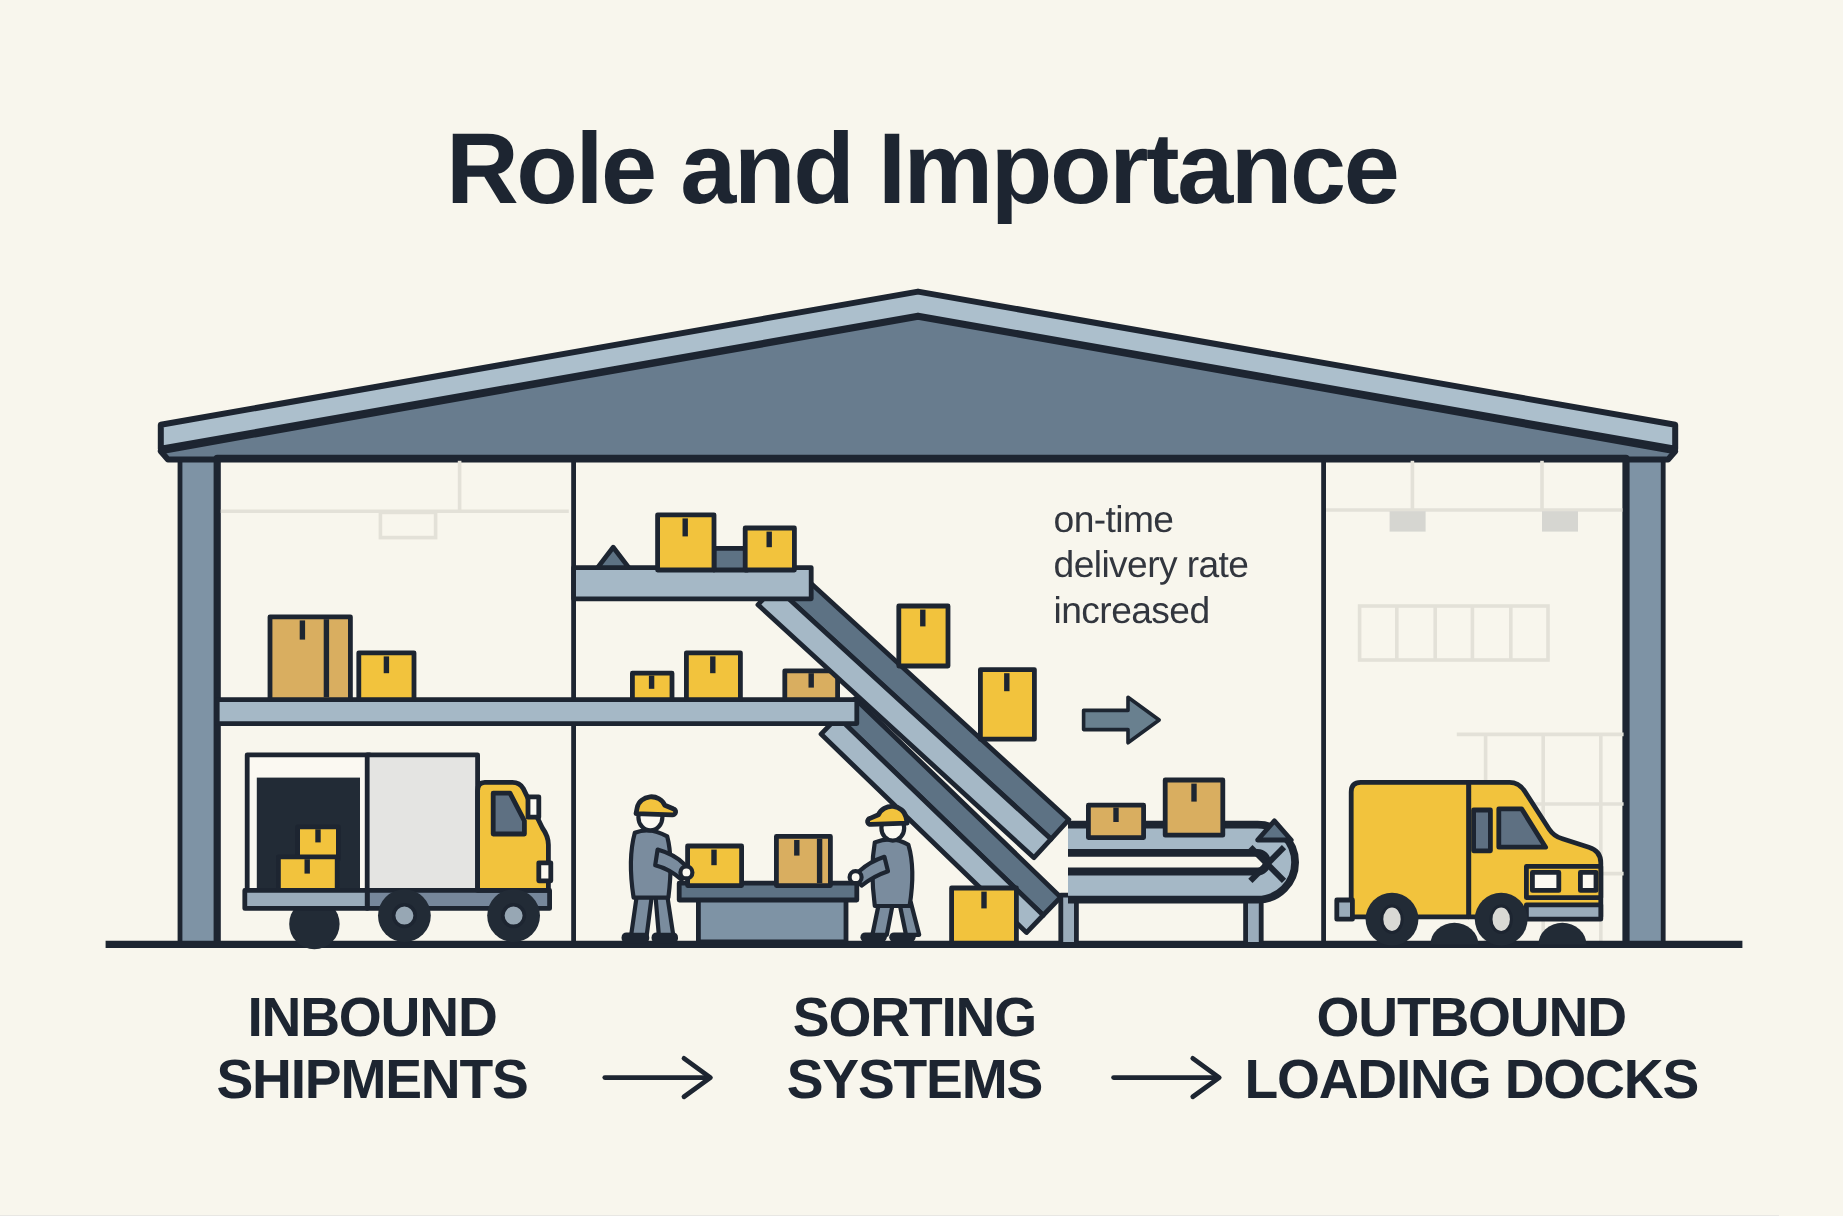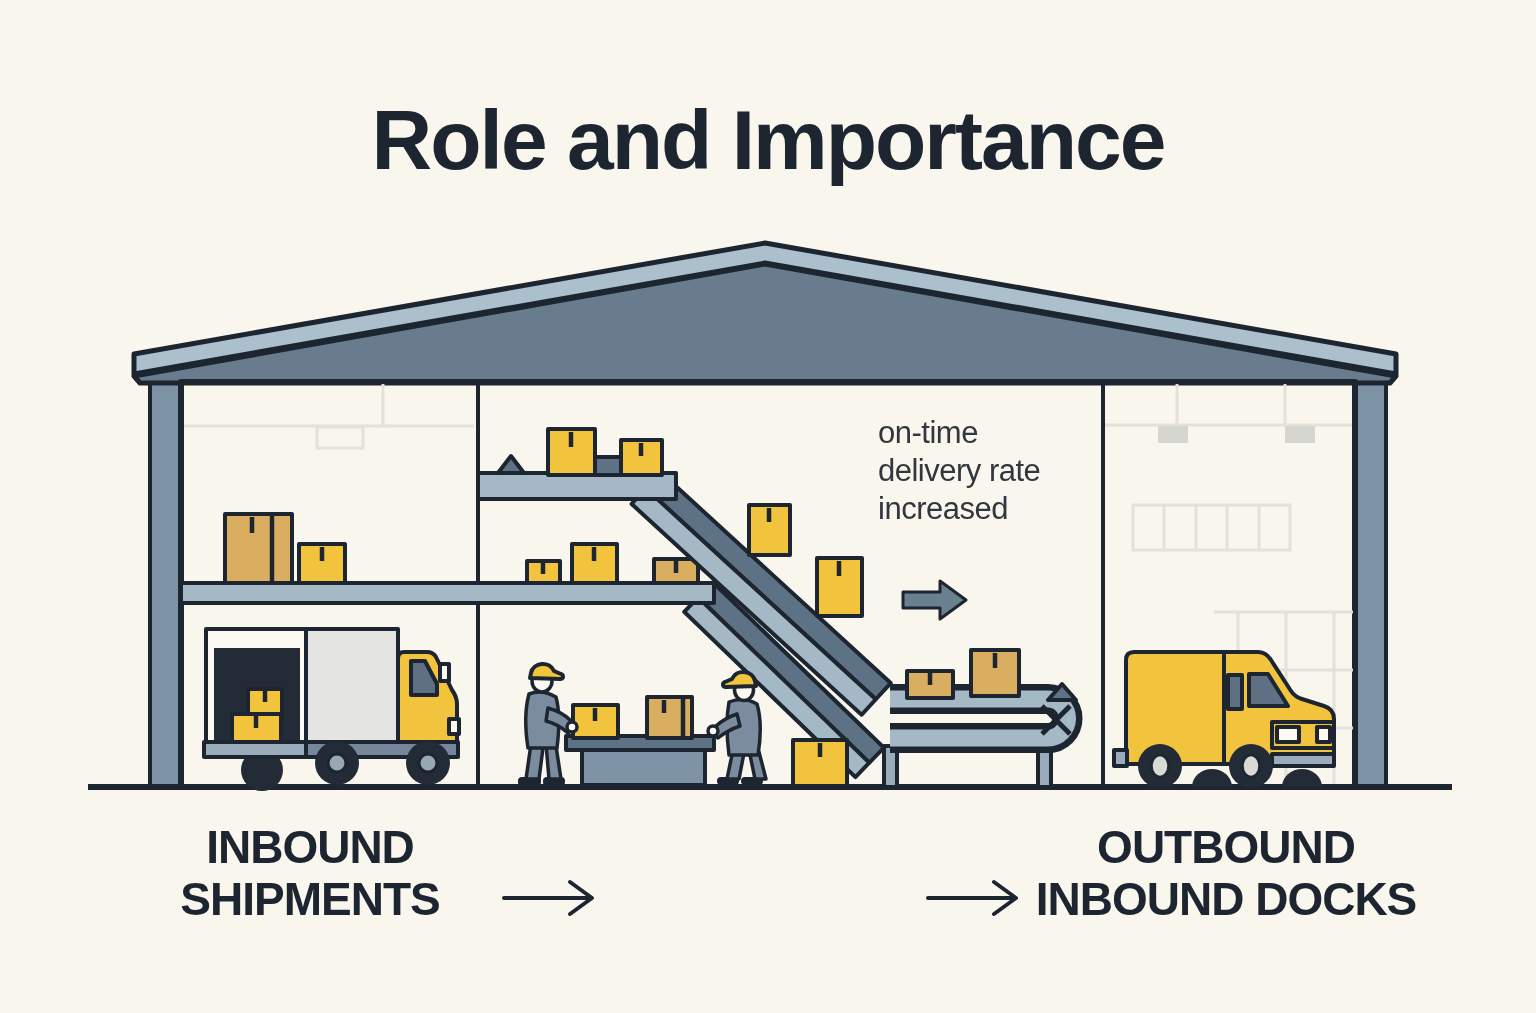--- a/index.html
+++ b/index.html
@@ -237,15 +237,17 @@
     <polyline points="994,882 1016,898 994,914"></polyline>
   </g>
 </svg>
 
   <div class="title">Role and Importance</div>
   <div class="stat-desc">on-time
 delivery rate
 increased</div>
   <div class="flow-label inbound">INBOUND
 SHIPMENTS</div>
+  <div class="flow-label sorting">SORTING
+SYSTEMS</div>
   <div class="flow-label outbound">OUTBOUND
-INBOUND DOCKS</div>
+LOADING DOCKS</div>
 </div>
 
 </body></html>

